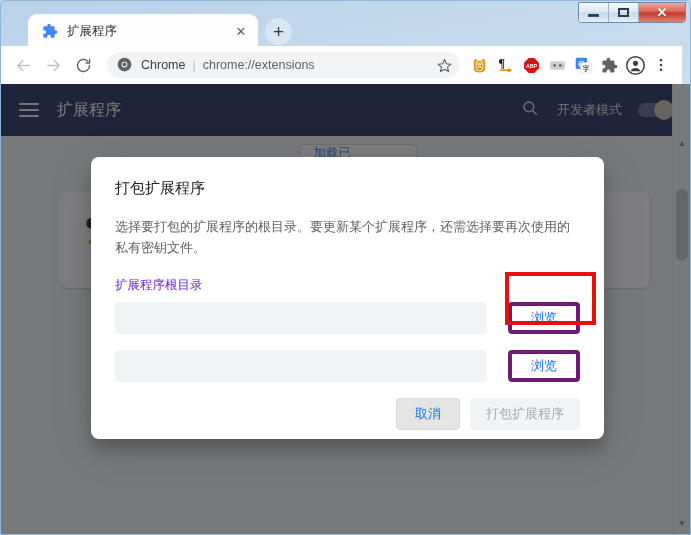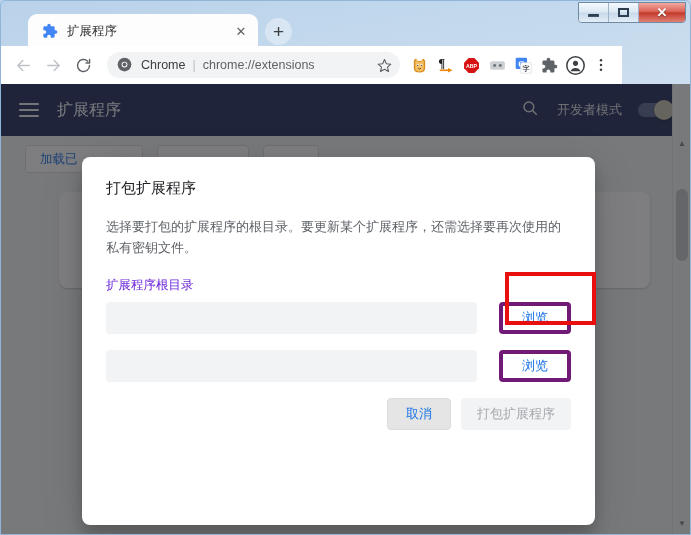--- a/index.html
+++ b/index.html
@@ -111,21 +111,21 @@
     border-radius: 50%;
     background: rgba(255,255,255,0.38);
     display: flex; align-items: center; justify-content: center;
     color: #3c4043; font-size: 19px; line-height: 1;
   }
 
   
   .toolbar {
     position: absolute;
     left: 1px; top: 46px;
-    width: 621px; height: 38px;
+    width: 681px; height: 38px;
     background: #ffffff;
     display: flex;
     align-items: center;
     padding: 0 8px;
   }
   .nav-btn {
     width: 28px; height: 28px;
     display: flex; align-items: center; justify-content: center;
     color: #5f6368;
     flex: 0 0 28px;
@@ -202,20 +202,21 @@
     box-shadow: 0 1px 3px rgba(0,0,0,.4);
   }
 
   .ext-toolbar {
     height: 38px;
     display: flex;
     align-items: center;
     padding: 8px 0 0 24px;
     background: #f1f3f4;
     gap: 14px;
+    flex-direction: column;
   }
   .ext-tb-btn {
     height: 28px;
     border: 1px solid #dadce0;
     border-radius: 4px;
     background: #ffffff;
     display: flex;
     align-items: center;
     padding: 0 14px;
     font-size: 12.5px;
@@ -274,22 +275,22 @@
   
   .scrim {
     position: absolute;
     left: 1px; top: 84px;
     width: 689px; height: 450px;
     background: rgba(32,33,36,0.58);
   }
 
   .dialog {
     position: absolute;
-    left: 82px; top: 157px;
-    width: 513px; height: 368px;
+    left: 91px; top: 157px;
+    width: 513px; height: 282px;
     background: #ffffff;
     border-radius: 8px;
     box-shadow: 0 11px 15px rgba(0,0,0,.2), 0 9px 46px rgba(0,0,0,.12);
     padding: 22px 24px 0 24px;
   }
   .dlg-title {
     font-size: 15px;
     color: #202124;
     margin-bottom: 18px;
   }

